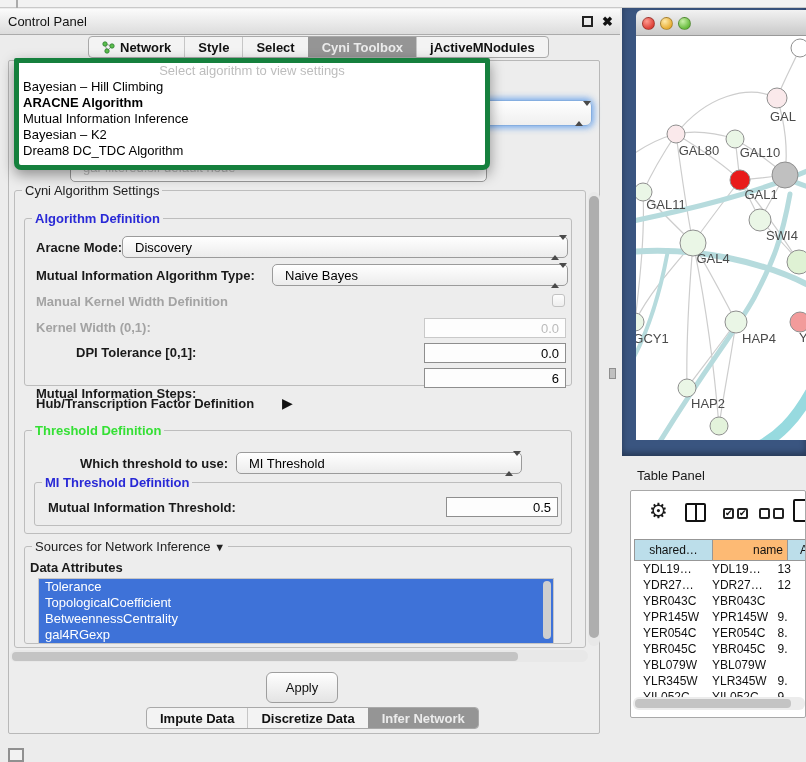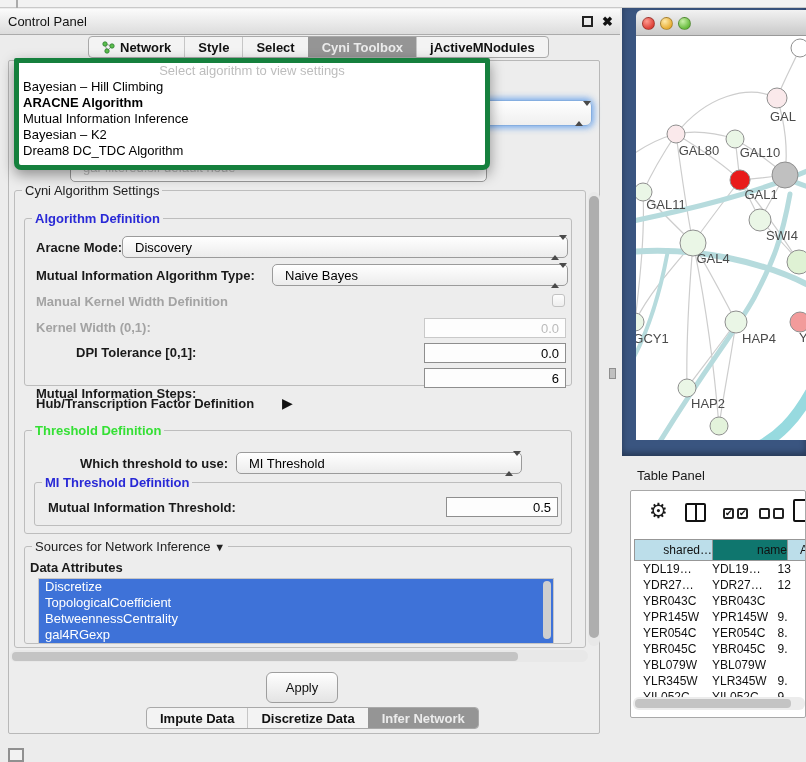--- a/index.html
+++ b/index.html
@@ -112,25 +112,25 @@
   .gear { position:absolute; left:18px; top:9px; font-size:21px; line-height:21px; color:#1A1A1A; }
   .split-icon { position:absolute; left:54px; top:12px; width:21px; height:19px;
     border:2px solid #111; border-radius:2px; }
   .split-icon .mid { position:absolute; left:8px; top:0; width:2px; height:15px; background:#111; }
   .cbpair { position:absolute; top:17px; display:flex; gap:3px; }
   .mini-cb { position:relative; width:11px; height:11px; border:2px solid #222; border-radius:2px; background:#FFF; }
   .mini-cb.checked::after { content:"✔"; position:absolute; left:0px; top:-2px; font-size:9px; color:#111; }
   .doc-icon { position:absolute; left:162px; top:8px; width:17px; height:23px;
     border:2px solid #111; border-radius:2px; background:#FFF; }
   .thead { position:absolute; left:3px; top:48px; display:flex; height:22px; }
-  .th { height:22px; line-height:21px; text-align:right; font-size:12px; color:#111;
+  .th { height:22px; line-height:21px; text-align:center; font-size:12px; color:#111;
     border:1px solid #979797; border-left:none; overflow:hidden; white-space:nowrap; }
   .th:first-child { border-left:1px solid #979797; }
   .th-blue { background:#BCDEEA; }
-  .th-gray { background:#0f766e;padding-left:36px; }
+  .th-gray { background:#fdba74;padding-left:36px; }
   .th.left { text-align:left; padding-left:12px; }
   .tbody { position:absolute; left:3px; top:70px; width:200px; }
   .tr { display:flex; height:16px; }
   .td { height:16px; line-height:16px; font-size:12px; color:#111; padding-left:9px;
     overflow:hidden; white-space:nowrap; }
 </style>
 </head>
 <body>
 
 <div class="screen">
@@ -248,21 +248,21 @@
   <span class="abs lbl" style="left:48px; top:500px;">Mutual Information Threshold:</span>
   <div class="abs field" style="left:446px; top:497px; width:112px;">
     <span>0.5</span>
   </div>
 
   <div class="abs group" style="left:24px; top:546px; width:548px; height:98px;"></div>
   <span class="abs gtitle" style="left:32px; top:539px; color:#222;"><span>Sources for Network Inference</span> <span style="font-size:11px;">▼</span></span>
 
   <span class="abs lbl" style="left:30px; top:560px;">Data Attributes</span>
   <div class="abs attr-list" style="left:38px; top:578px; width:516px; height:66px;" id="attr-list">
-      <div class="attr-item selected">Discretize</div>
+      <div class="attr-item selected">Tolerance</div>
       <div class="attr-item selected">TopologicalCoefficient</div>
       <div class="attr-item selected">BetweennessCentrality</div>
       <div class="attr-item selected">gal4RGexp</div>
     </div>
   <div class="abs sb-thumb-v" style="left:543px; top:581px; width:8px; height:58px; background:#CFCFCF;"></div>
 
   <div class="abs sb-track-h" style="left:10px; top:650px; width:578px; height:12px;"></div>
   <div class="abs sb-thumb-h" style="left:12px; top:652px; width:506px; height:9px;"></div>
 
   <button class="abs apply-btn">

